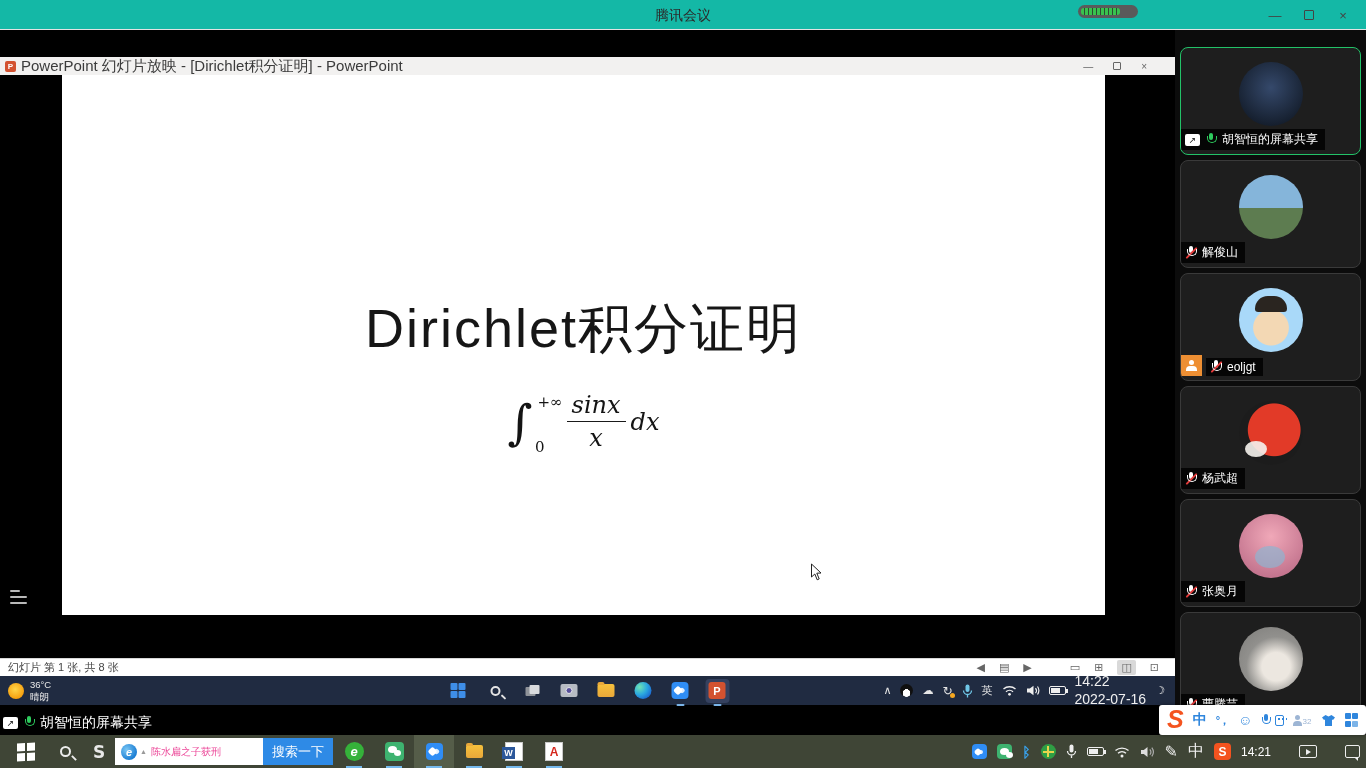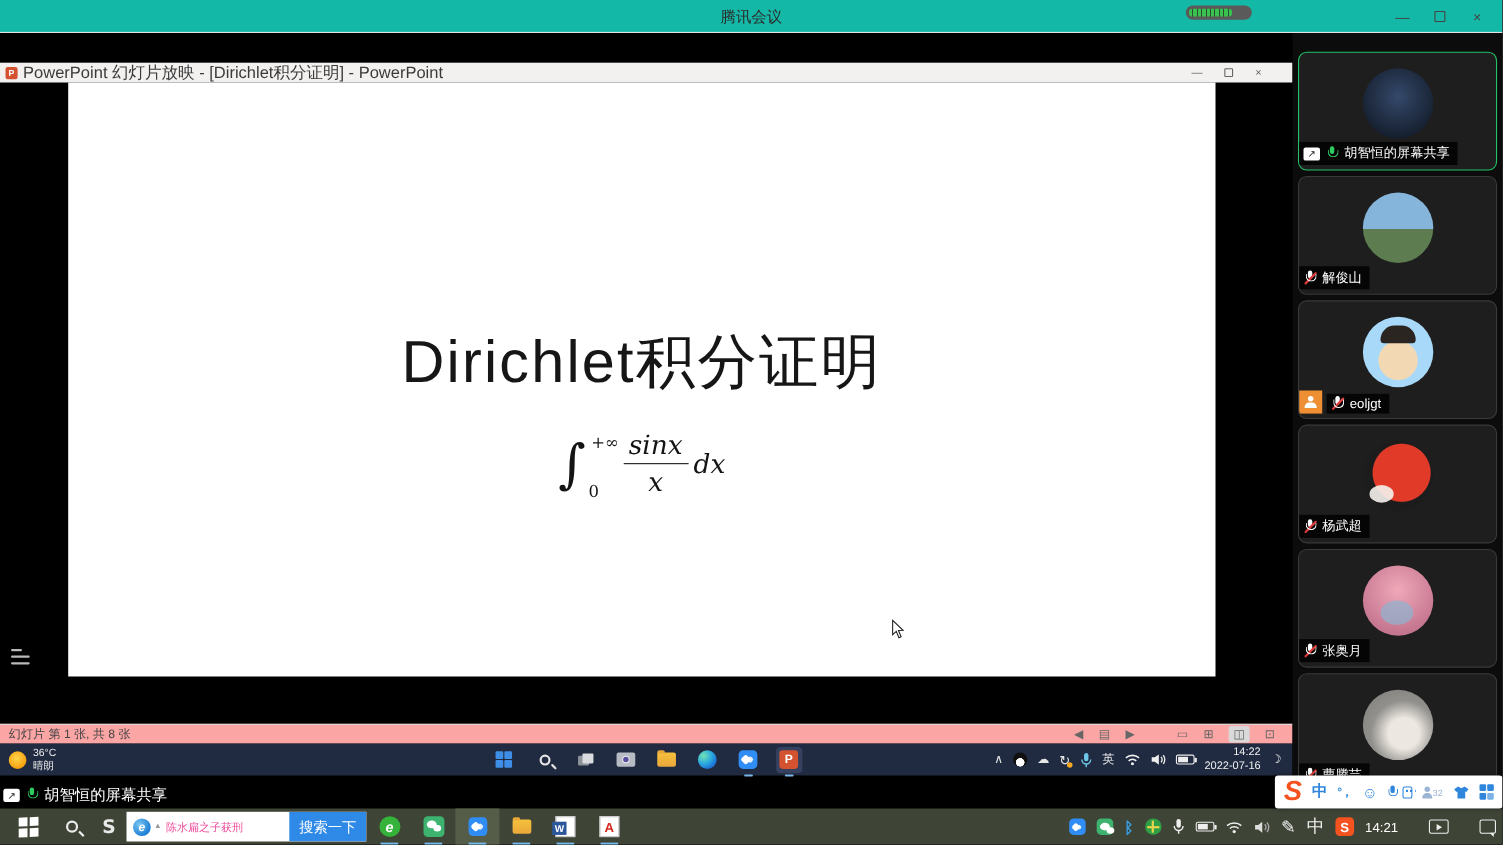--- a/index.html
+++ b/index.html
@@ -40,21 +40,21 @@
   .frac .num{padding:0 5px 2px;border-bottom:1.7px solid #1a1a1a}
   .frac .den{padding-top:2px}
   .dx{font-style:italic;font-size:24px;margin-left:5px}
 
   .cursor{position:absolute;left:748px;top:488px;width:12px;height:18px}
 
   .navmenu{position:absolute;left:10px;top:560px;width:17px;height:14px;display:flex;flex-direction:column;justify-content:space-between}
   .navmenu i{display:block;height:2.4px;background:#b9b9b9;border-radius:1px}
   .navmenu i:first-child{width:60%}
 
-  .ppt-status{position:absolute;left:0;top:628px;width:1175px;height:18px;background:#fca5a5;border-top:1px solid #d7d7d7;
+  .ppt-status{position:absolute;left:0;top:628px;width:1175px;height:18px;background:#ffffff;border-top:1px solid #d7d7d7;
               display:flex;align-items:center;font-size:11px;color:#444}
   .ppt-status .left{padding-left:8px}
   .ppt-status .vicons{position:absolute;right:16px;display:flex;align-items:center;gap:14px;font-size:11px;color:#666}
   .ppt-status .vicons .hl{background:#d9d9d9;padding:1px 4px;border-radius:2px}
 
   
   .inbar{position:absolute;left:0;top:646px;width:1175px;height:29px;background:#202b41;display:flex;align-items:center}
   .weather{position:absolute;left:8px;display:flex;align-items:center;gap:6px}
   .sun{width:16px;height:16px;border-radius:50%;background:radial-gradient(circle at 45% 40%,#ffd54a,#f59c0b 75%)}
   .weather .wtxt{font-size:9.5px;line-height:1.2;color:#e8e8e8}
@@ -78,21 +78,21 @@
   .meetic::before{width:7px;height:7px;left:3px;top:5px}
   .meetic::after{width:5px;height:5px;left:8px;top:6px;opacity:.85}
   .pptic{width:17px;height:17px;border-radius:3px;background:#d35230;color:#fff;font-weight:bold;font-size:11px;
          display:flex;align-items:center;justify-content:center}
   .tb-ic.active{background:#35415f;border-radius:4px}
   .runline{position:absolute;bottom:-3px;left:50%;transform:translateX(-50%);width:8px;height:2px;border-radius:1px;background:#7ab4e8}
   .intray{position:absolute;right:10px;display:flex;align-items:center;gap:9px;color:#e6e6e6;font-size:11px}
   .qq{width:13px;height:13px;border-radius:50%;background:radial-gradient(circle at 50% 70%,#fff 0 34%,#101010 36%)}
   .syncic{position:relative;font-size:12px;color:#e6e6e6}
   .syncic::after{content:"";position:absolute;right:-2px;bottom:0;width:5px;height:5px;border-radius:50%;background:#f6a821}
-  .clock2{font-size:10px;line-height:1.25;text-align:right;color:#f0f0f0}
+  .clock2{font-size:14px;line-height:1.25;text-align:left;color:#f0f0f0}
 
   
   .sidebar{left:1175px;top:30px;width:191px;height:705px;background:#0c0c0c;z-index:10}
   .tile{position:absolute;left:5px;width:181px;height:108px;background:#1e1e1e;border:1px solid #3a3a3a;border-radius:8px;overflow:hidden}
   .tile.active{border:1.6px solid #23c268}
   .avatar{position:absolute;left:50%;top:14px;transform:translateX(-50%);width:64px;height:64px;border-radius:50%}
   .av1{background:radial-gradient(circle at 50% 40%,#35496b,#131c2a 80%)}
   .av2{background:linear-gradient(180deg,#85b5da 0 52%,#5d7c50 52% 100%)}
   .av3{background:radial-gradient(circle at 50% 62%,#f3d8b4 0 34%,#a9d9f9 36%)}
   .av3::before{content:"";position:absolute;left:16px;top:8px;width:32px;height:16px;border-radius:16px 16px 4px 4px;background:#2a2520}

